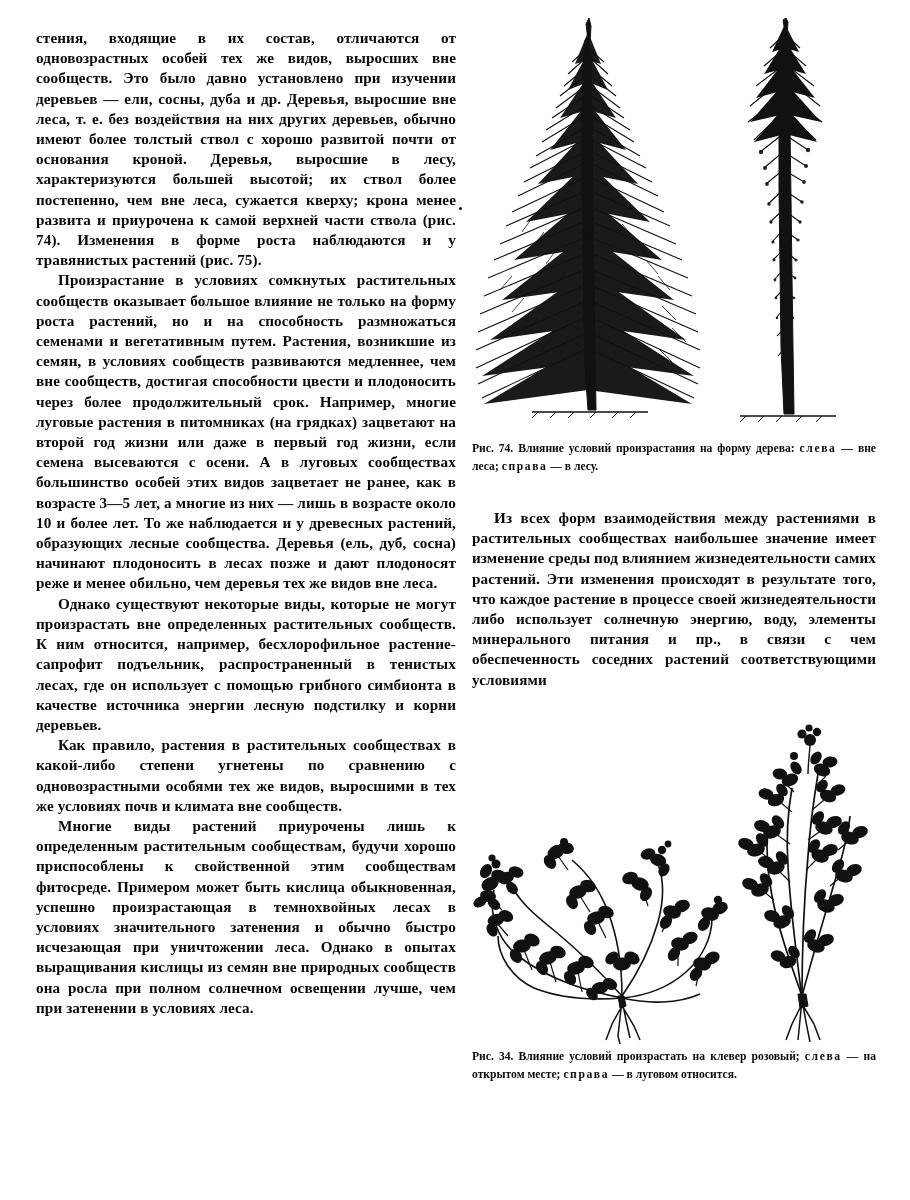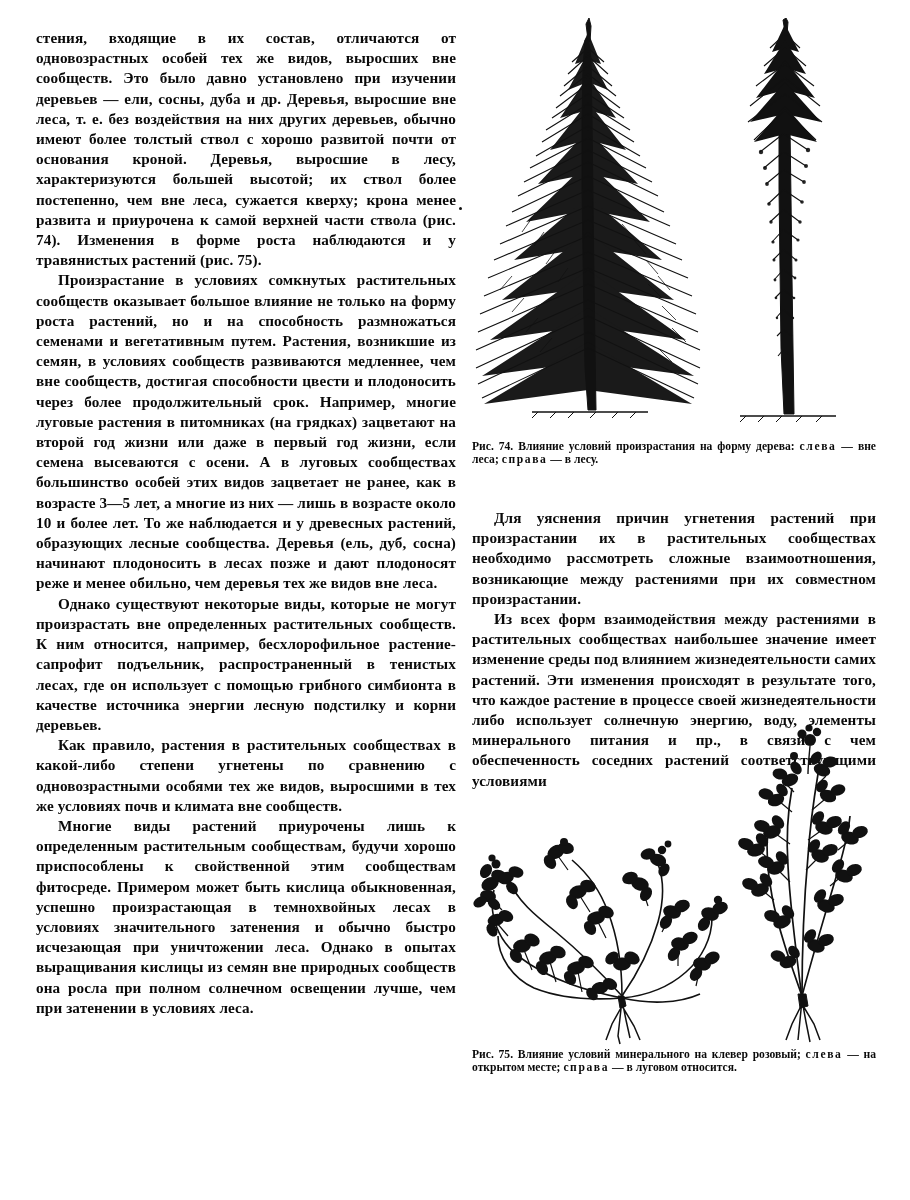--- a/index.html
+++ b/index.html
@@ -43,21 +43,21 @@
   .para + .para {
     text-indent: 22px;
   }
   .para.indent {
     text-indent: 22px;
   }
 
   
   .caption {
     font-size: 11.6px;
-    line-height: 13px;
+    line-height: 18px;
     font-weight: 700;
     text-align: justify;
     margin: 0;
   }
   .caption .sp {
     letter-spacing: 1.6px;
   }
 
   
   .fig {
@@ -255,21 +255,20 @@
   <p class="caption cap74">
     <span>Рис. 74.</span>
     <span>Влияние условий произрастания на форму дерева:</span>
     <span class="sp">слева</span>
     <span>— вне леса;</span>
     <span class="sp">справа</span>
     <span>— в лесу.</span>
   </p>
 
   <div class="right-text-1">
-    <p class="para indent">Для уяснения причин угнетения растений при произрастании их в растительных сообществах необходимо рассмотреть сложные взаимоотношения, возникающие между растениями при их совместном произрастании.</p>
     <p class="para indent">Из всех форм взаимодействия между растениями в растительных сообществах наибольшее значение имеет изменение среды под влиянием жизнедеятельности самих растений. Эти изменения происходят в результате того, что каждое растение в процессе своей жизнедеятельности либо использует солнечную энергию, воду, элементы минерального питания и пр., в связи с чем обеспеченность соседних растений соответствующими условиями</p>
   </div>
 
   <div class="fig fig75">
     <svg viewBox="0 0 404 350" width="404" height="350" aria-hidden="true">
       <g stroke="#111" fill="#111">
 
         <g>
 
           <path d="M150 300 L148 318 L146 336 L148 344 M150 300 L154 320 L158 338
@@ -511,22 +510,22 @@
             <circle cx="337" cy="28" r="3.6"></circle>
             <circle cx="322" cy="56" r="4"></circle>
           </g>
           <path d="M338 46 C337 58 336 66 336 74" stroke-width="1.4" fill="none"></path>
         </g>
       </g>
     </svg>
   </div>
 
   <p class="caption cap75">
-    <span>Рис. 75.</span>
-    <span>Влияние условий минерального на клевер розовый;</span>
+    <span>Рис. 34.</span>
+    <span>Влияние условий произрастать на клевер розовый;</span>
     <span class="sp">слева</span>
     <span>— на открытом месте;</span>
     <span class="sp">справа</span>
     <span>— в луговом относится.</span>
   </p>
 
 
 </div>
 
 </body></html>

